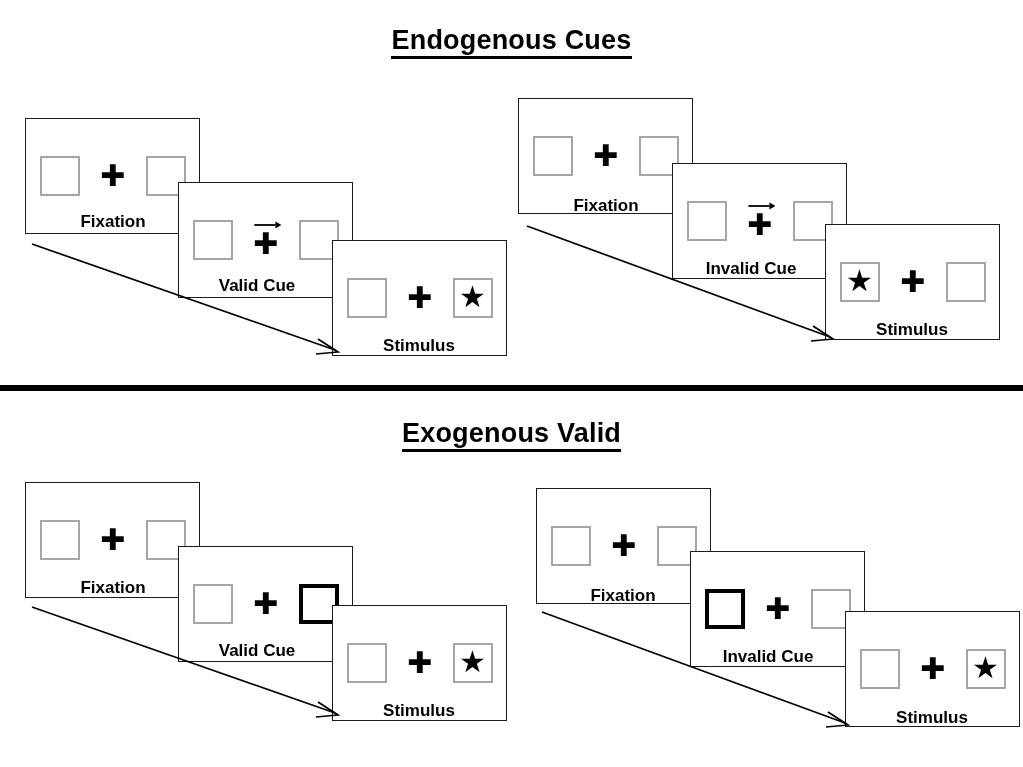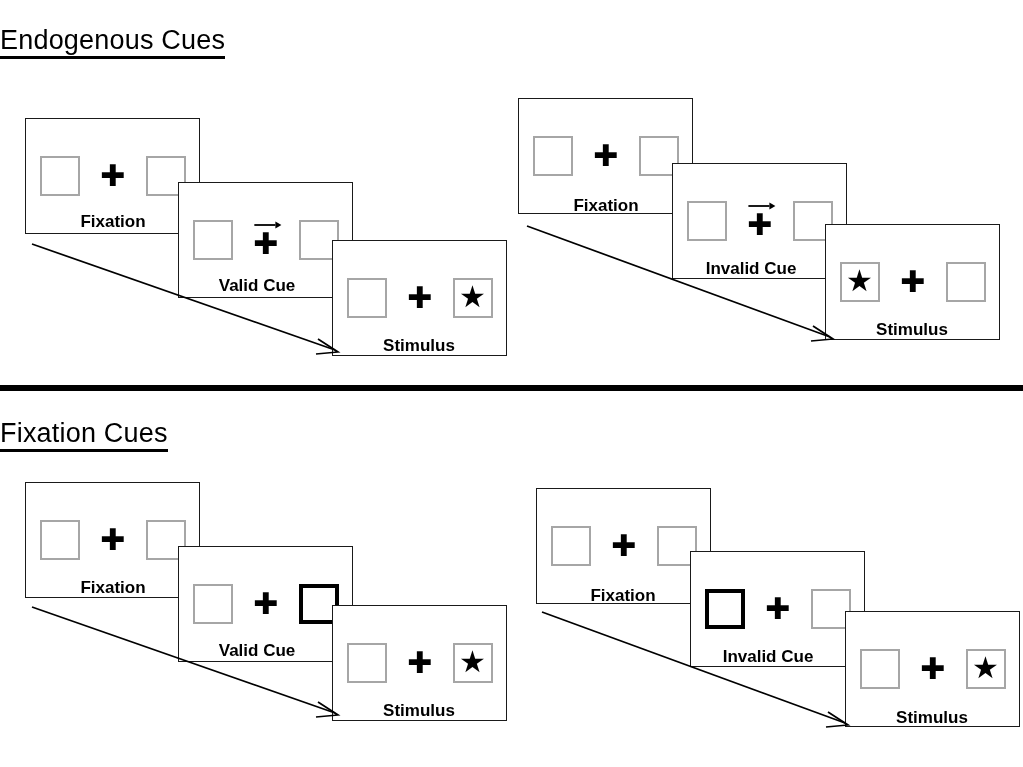--- a/index.html
+++ b/index.html
@@ -11,22 +11,23 @@
     position:relative;
     overflow:hidden;
   }
   .section{position:absolute;left:0;width:1023px;}
   #section-endogenous{top:0;height:388px;}
   #section-exogenous{top:393px;height:374px;}
 
   .section-title{
     position:absolute;
     left:0;width:1023px;
+    text-align:center;
     font-size:27px;
-    font-weight:normal;
+    font-weight:bold;
     letter-spacing:.2px;
   }
   .section-title span{
     border-bottom:3px solid #000;
     padding-bottom:1px;
   }
 
   .divider{
     position:absolute;
     left:0;top:385px;
@@ -225,21 +226,21 @@
       </svg>
     </div>
   </div>
 </div>
 
 <div class="divider"></div>
 
 <div class="section" id="section-exogenous">
 
   <div class="section-title" style="top:25px;">
-    <span>Fixation Cues</span>
+    <span>Exogenous Valid</span>
   </div>
 
   <div class="sequence" id="seq-exo-valid" style="left:0px;top:0px;">
 
     <div class="panel" style="left:25px;top:89px;">
       <div class="panel-inner">
         <div class="box"></div>
         <div class="plus-wrap">
           <span class="plus">✚</span>
         </div>

